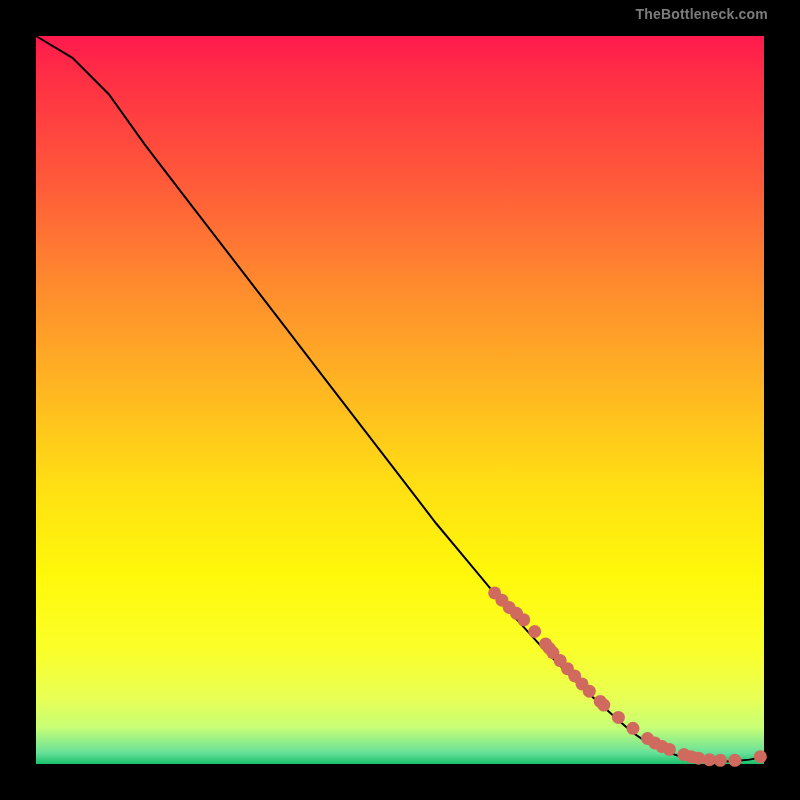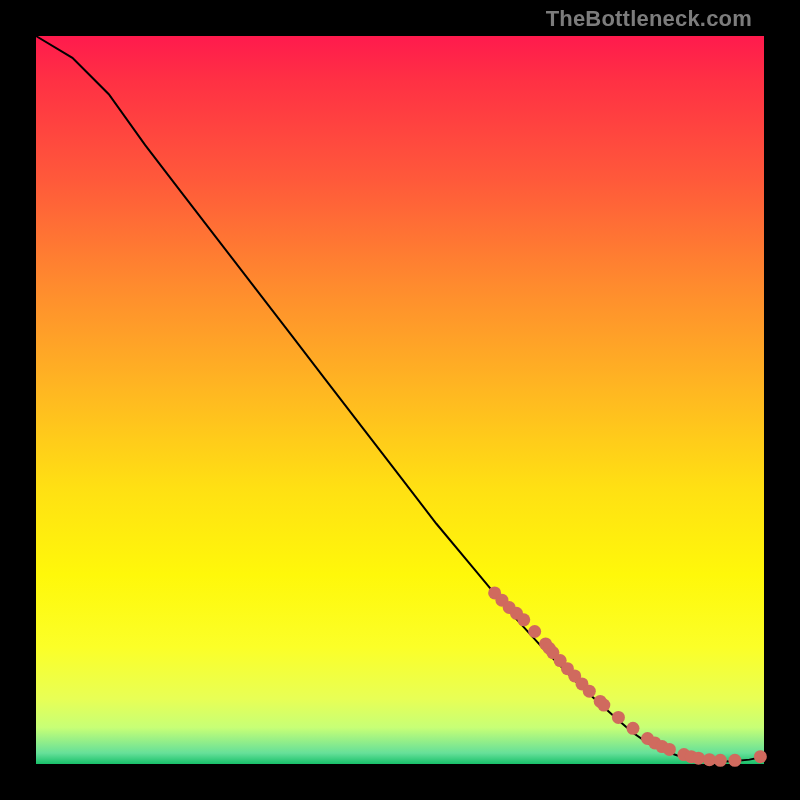--- a/index.html
+++ b/index.html
@@ -40,24 +40,24 @@
   .plot svg {
     position: absolute;
     left: 0;
     top: 0;
     width: 728px;
     height: 728px;
     overflow: visible;
   }
   .watermark {
     position: absolute;
-    right: 48px;
+    right: 32px;
     top: 6px;
     font-family: Arial, Helvetica, sans-serif;
-    font-size: 22px;
+    font-size: 14px;
     font-weight: 600;
     color: #7c7c7c;
     letter-spacing: 0.2px;
     user-select: none;
   }
 </style>
 </head>
 <body>
 
 <div class="stage">

